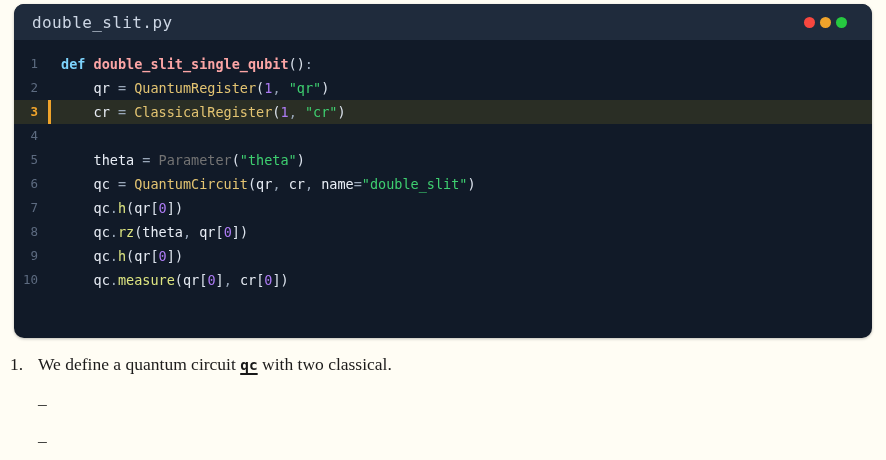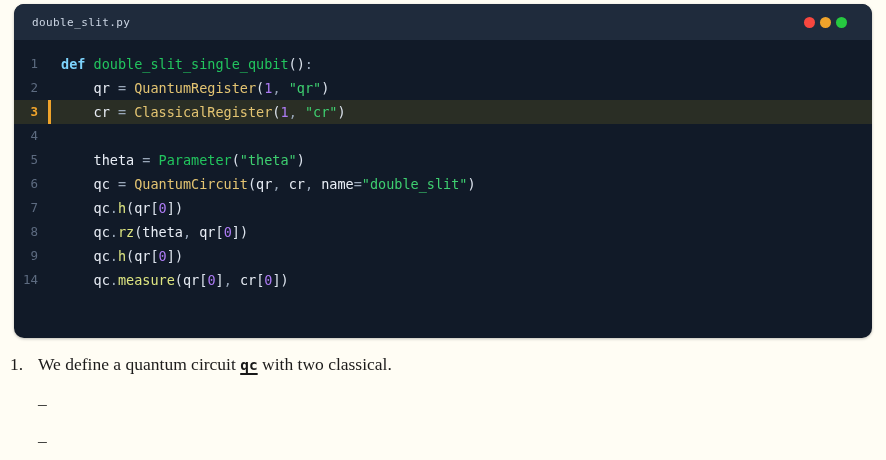--- a/index.html
+++ b/index.html
@@ -10,21 +10,21 @@
   .card {
     position:absolute; left:14px; top:4px; width:858px; height:334px;
     background:#111a28; border-radius:10px; overflow:hidden;
     box-shadow:0 1px 3px rgba(0,0,0,.25);
   }
   .titlebar {
     height:36px; background:#1f2b3c; display:flex; align-items:center;
     padding:0 25px 0 18px;
   }
   .filename {
-    font-family:"DejaVu Sans Mono", monospace; font-size:11px;
+    font-family:"DejaVu Sans Mono", monospace; font-size:16px;
     color:#ccd6e4; letter-spacing:.4px;
   }
   .lights { margin-left:auto; display:flex; gap:5px; align-items:center; }
   .light { width:11px; height:11px; border-radius:50%; border:none; display:block; cursor:default; }
 
   .code-area {
     padding-top:12px;
     font-family:"DejaVu Sans Mono", monospace; font-size:13.5px; line-height:24px;
   }
   .line { display:flex; height:24px; }
@@ -67,56 +67,56 @@
     <span class="filename">double_slit.py</span>
     <div class="lights">
         <button class="light" style="background: rgb(248, 71, 63);"></button>
         <button class="light" style="background: rgb(239, 163, 43);"></button>
         <button class="light" style="background: rgb(38, 201, 64);"></button>
       </div>
   </div>
   <div class="code-area">
       <div class="line">
         <span class="gutter">1</span>
-        <span class="content"><span style="color: #7dd3fc; font-weight: bold;">def </span><span style="color: #22c55e;">double_slit_single_qubit</span><span style="color: rgb(219, 226, 236);">()</span><span style="color: rgb(154, 168, 186);">:</span></span>
+        <span class="content"><span style="color: #7dd3fc; font-weight: bold;">def </span><span style="color: #fca5a5; font-weight: bold;">double_slit_single_qubit</span><span style="color: rgb(219, 226, 236);">()</span><span style="color: rgb(154, 168, 186);">:</span></span>
       </div>
       <div class="line">
         <span class="gutter">2</span>
         <span class="content"><span style="color: rgb(233, 238, 246);">    qr </span><span style="color: rgb(154, 168, 186);">= </span><span style="color: rgb(227, 196, 114);">QuantumRegister</span><span style="color: rgb(219, 226, 236);">(</span><span style="color: rgb(173, 123, 244);">1</span><span style="color: rgb(154, 168, 186);">, </span><span style="color: rgb(62, 207, 112);">"qr"</span><span style="color: rgb(219, 226, 236);">)</span></span>
       </div>
       <div class="line active">
         <span class="gutter">3</span>
         <span class="content"><span style="color: rgb(233, 238, 246);">    cr </span><span style="color: rgb(154, 168, 186);">= </span><span style="color: rgb(227, 196, 114);">ClassicalRegister</span><span style="color: rgb(219, 226, 236);">(</span><span style="color: rgb(173, 123, 244);">1</span><span style="color: rgb(154, 168, 186);">, </span><span style="color: rgb(62, 207, 112);">"cr"</span><span style="color: rgb(219, 226, 236);">)</span></span>
       </div>
       <div class="line">
         <span class="gutter">4</span>
         <span class="content"></span>
       </div>
       <div class="line">
         <span class="gutter">5</span>
-        <span class="content"><span style="color: rgb(233, 238, 246);">    theta </span><span style="color: rgb(154, 168, 186);">= </span><span style="color: #22c55e; margin-top: 36px;">Parameter</span><span style="color: rgb(219, 226, 236);">(</span><span style="color: rgb(62, 207, 112);">"theta"</span><span style="color: rgb(219, 226, 236);">)</span></span>
+        <span class="content"><span style="color: rgb(233, 238, 246);">    theta </span><span style="color: rgb(154, 168, 186);">= </span><span style="color: #737373; margin-top: 36px;">Parameter</span><span style="color: rgb(219, 226, 236);">(</span><span style="color: rgb(62, 207, 112);">"theta"</span><span style="color: rgb(219, 226, 236);">)</span></span>
       </div>
       <div class="line">
         <span class="gutter">6</span>
         <span class="content"><span style="color: rgb(233, 238, 246);">    qc </span><span style="color: rgb(154, 168, 186);">= </span><span style="color: rgb(227, 196, 114);">QuantumCircuit</span><span style="color: rgb(219, 226, 236);">(</span><span style="color: rgb(233, 238, 246);">qr</span><span style="color: rgb(154, 168, 186);">, </span><span style="color: rgb(233, 238, 246);">cr</span><span style="color: rgb(154, 168, 186);">, </span><span style="color: rgb(233, 238, 246);">name</span><span style="color: rgb(154, 168, 186);">=</span><span style="color: rgb(62, 207, 112);">"double_slit"</span><span style="color: rgb(219, 226, 236);">)</span></span>
       </div>
       <div class="line">
         <span class="gutter">7</span>
         <span class="content"><span style="color: rgb(233, 238, 246);">    qc</span><span style="color: rgb(154, 168, 186);">.</span><span style="color: rgb(221, 229, 129);">h</span><span style="color: rgb(219, 226, 236);">(</span><span style="color: rgb(233, 238, 246);">qr</span><span style="color: rgb(219, 226, 236);">[</span><span style="color: rgb(173, 123, 244);">0</span><span style="color: rgb(219, 226, 236);">])</span></span>
       </div>
       <div class="line">
         <span class="gutter">8</span>
         <span class="content"><span style="color: rgb(233, 238, 246);">    qc</span><span style="color: rgb(154, 168, 186);">.</span><span style="color: rgb(221, 229, 129);">rz</span><span style="color: rgb(219, 226, 236);">(</span><span style="color: rgb(233, 238, 246);">theta</span><span style="color: rgb(154, 168, 186);">, </span><span style="color: rgb(233, 238, 246);">qr</span><span style="color: rgb(219, 226, 236);">[</span><span style="color: rgb(173, 123, 244);">0</span><span style="color: rgb(219, 226, 236);">])</span></span>
       </div>
       <div class="line">
         <span class="gutter">9</span>
         <span class="content"><span style="color: rgb(233, 238, 246);">    qc</span><span style="color: rgb(154, 168, 186);">.</span><span style="color: rgb(221, 229, 129);">h</span><span style="color: rgb(219, 226, 236);">(</span><span style="color: rgb(233, 238, 246);">qr</span><span style="color: rgb(219, 226, 236);">[</span><span style="color: rgb(173, 123, 244);">0</span><span style="color: rgb(219, 226, 236);">])</span></span>
       </div>
       <div class="line">
-        <span class="gutter">14</span>
+        <span class="gutter">10</span>
         <span class="content"><span style="color: rgb(233, 238, 246);">    qc</span><span style="color: rgb(154, 168, 186);">.</span><span style="color: rgb(221, 229, 129);">measure</span><span style="color: rgb(219, 226, 236);">(</span><span style="color: rgb(233, 238, 246);">qr</span><span style="color: rgb(219, 226, 236);">[</span><span style="color: rgb(173, 123, 244);">0</span><span style="color: rgb(219, 226, 236);">]</span><span style="color: rgb(154, 168, 186);">, </span><span style="color: rgb(233, 238, 246);">cr</span><span style="color: rgb(219, 226, 236);">[</span><span style="color: rgb(173, 123, 244);">0</span><span style="color: rgb(219, 226, 236);">])</span></span>
       </div>
     </div>
 </div>
 
 <div class="notes">
   <div class="note-item">
     <span class="note-number">1.</span>
     <span><span>We define a quantum circuit </span><span class="code">qc</span><span> with two classical.</span></span>
   </div>

